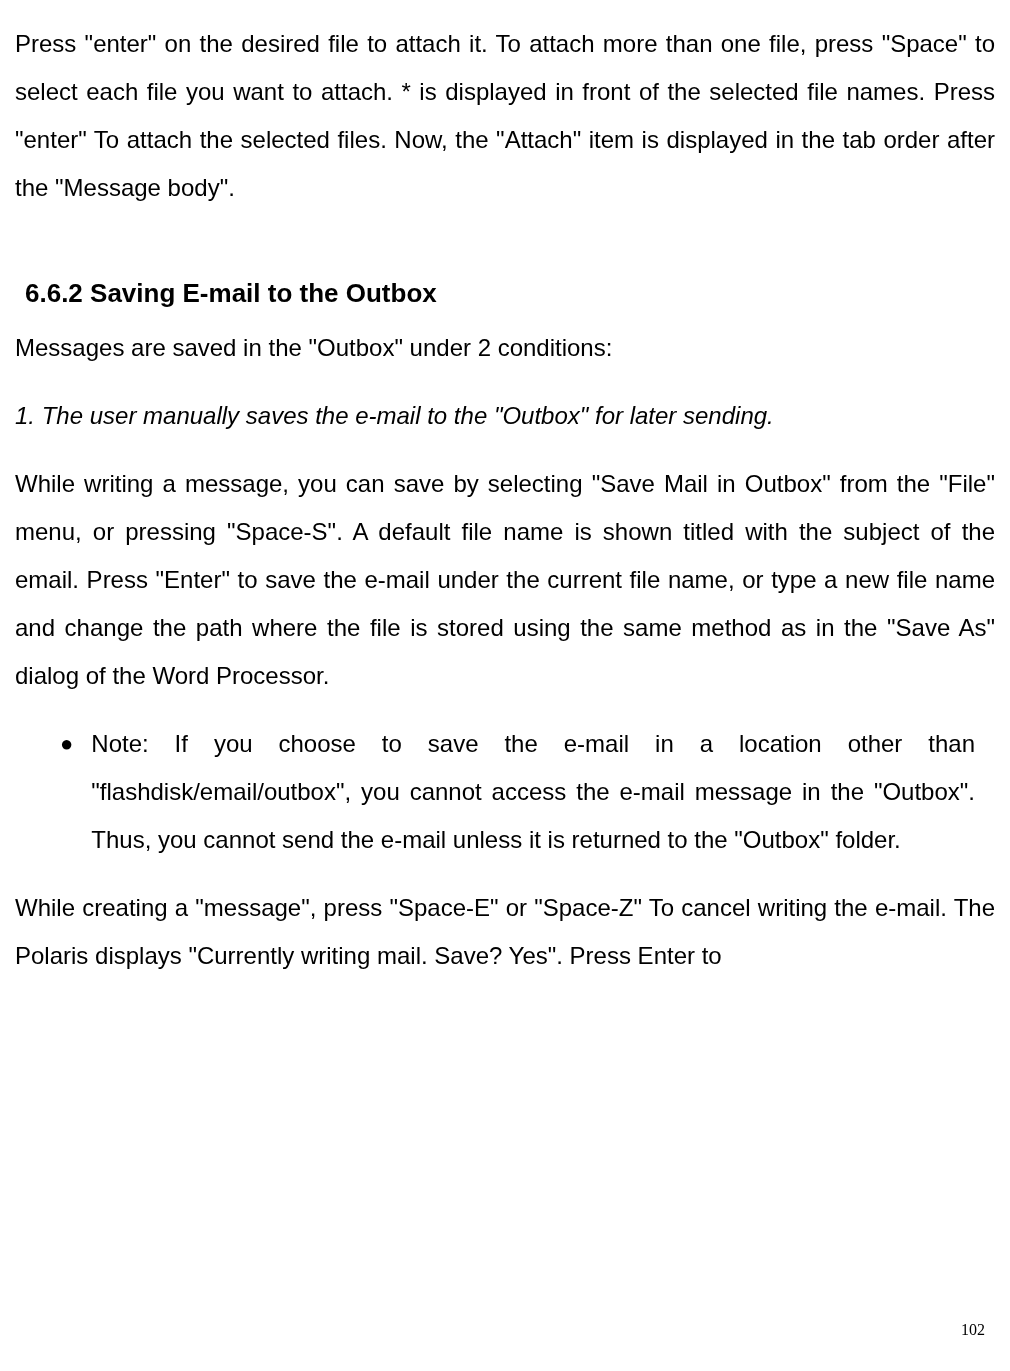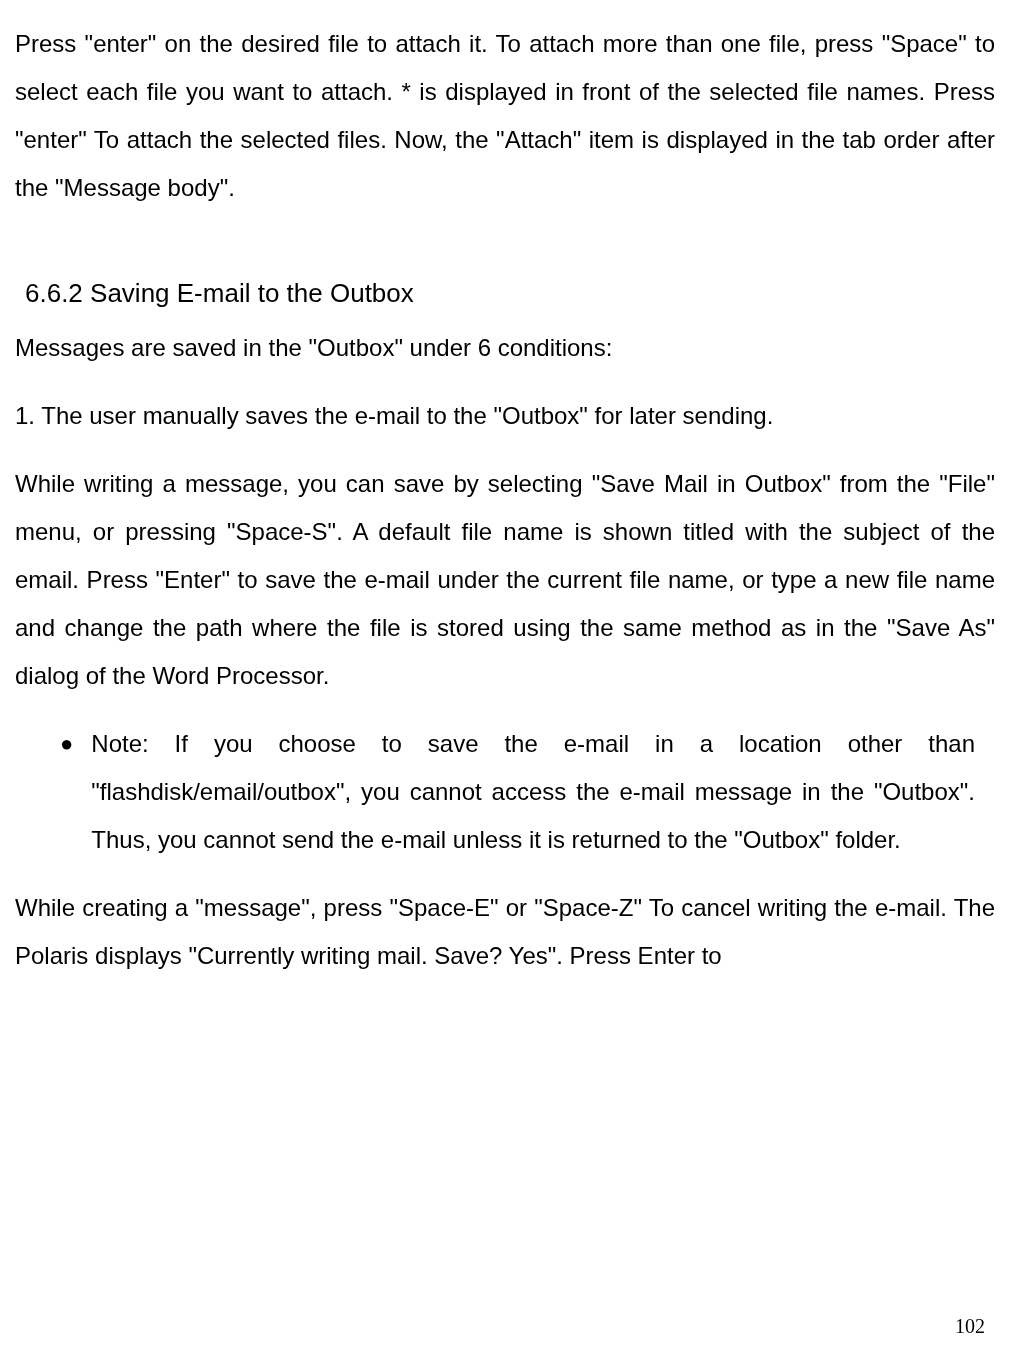--- a/index.html
+++ b/index.html
@@ -16,29 +16,30 @@
     padding: 20px 15px 20px 15px;
     position: relative;
     line-height: 2.0;
     font-size: 24px;
   }
   .para {
     text-align: justify;
     margin-bottom: 20px;
   }
   .heading {
-    font-weight: normal;
+    font-weight: bold;
     font-size: 26px;
     margin-top: 55px;
     margin-bottom: 5px;
     padding-left: 10px;
   }
   .numbered {
     text-align: justify;
     margin-bottom: 20px;
+    font-style: italic;
   }
   .bullet-wrap {
     display: flex;
     align-items: flex-start;
     padding-left: 45px;
     padding-right: 20px;
     margin-bottom: 20px;
   }
   .bullet-dot {
     flex: 0 0 auto;
@@ -50,33 +51,33 @@
   .bullet-text {
     flex: 1 1 auto;
     text-align: justify;
     line-height: 2.0;
   }
   .page-number {
     position: absolute;
     bottom: 25px;
     right: 25px;
     font-family: "Times New Roman", Times, serif;
-    font-size: 20px;
+    font-size: 16px;
   }
 </style>
 </head>
 <body>
 
 <div class="page">
 
   <div class="para">Press "enter" on the desired file to attach it. To attach more than one file, press "Space" to select each file you want to attach. * is displayed in front of the selected file names. Press "enter" To attach the selected files. Now, the "Attach" item is displayed in the tab order after the "Message body".</div>
 
   <div class="heading">6.6.2 Saving E-mail to the Outbox</div>
 
-  <div class="para" style="margin-bottom:20px;">Messages are saved in the "Outbox" under 6 conditions:</div>
+  <div class="para" style="margin-bottom:20px;">Messages are saved in the "Outbox" under 2 conditions:</div>
 
   <div class="numbered">1. The user manually saves the e-mail to the "Outbox" for later sending.</div>
 
 
   <div class="para">While writing a message, you can save by selecting "Save Mail in Outbox" from the "File" menu, or pressing "Space-S". A default file name is shown titled with the subject of the email. Press "Enter" to save the e-mail under the current file name, or type a new file name and change the path where the file is stored using the same method as in the "Save As" dialog of the Word Processor.</div>
 
   <div class="bullet-wrap">
     <div class="bullet-dot">●</div>
     <div class="bullet-text">Note: If you choose to save the e-mail in a location other than "flashdisk/email/outbox", you cannot access the e-mail message in the "Outbox". Thus, you cannot send the e-mail unless it is returned to the "Outbox" folder.</div>
   </div>

